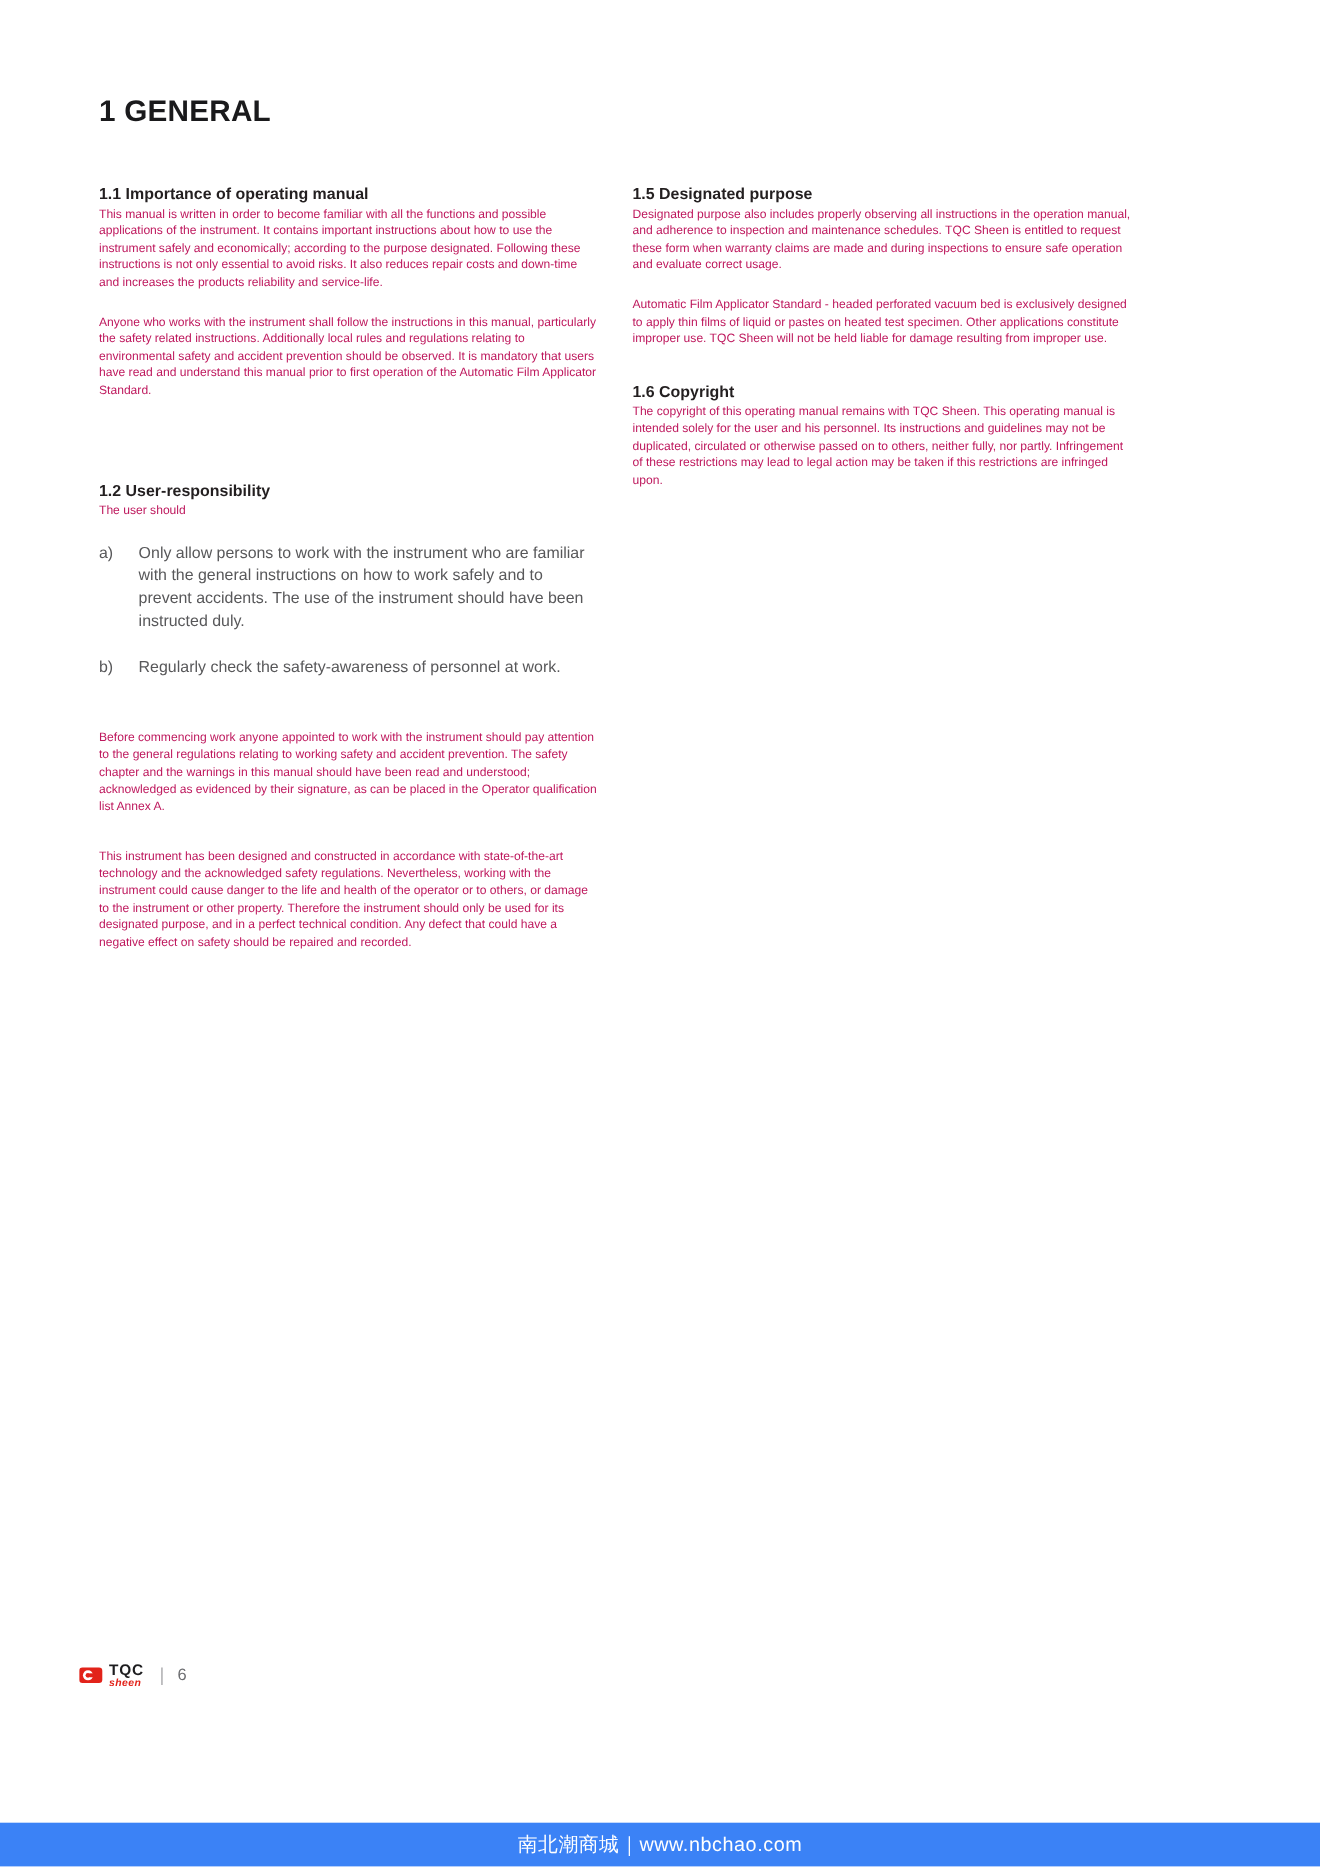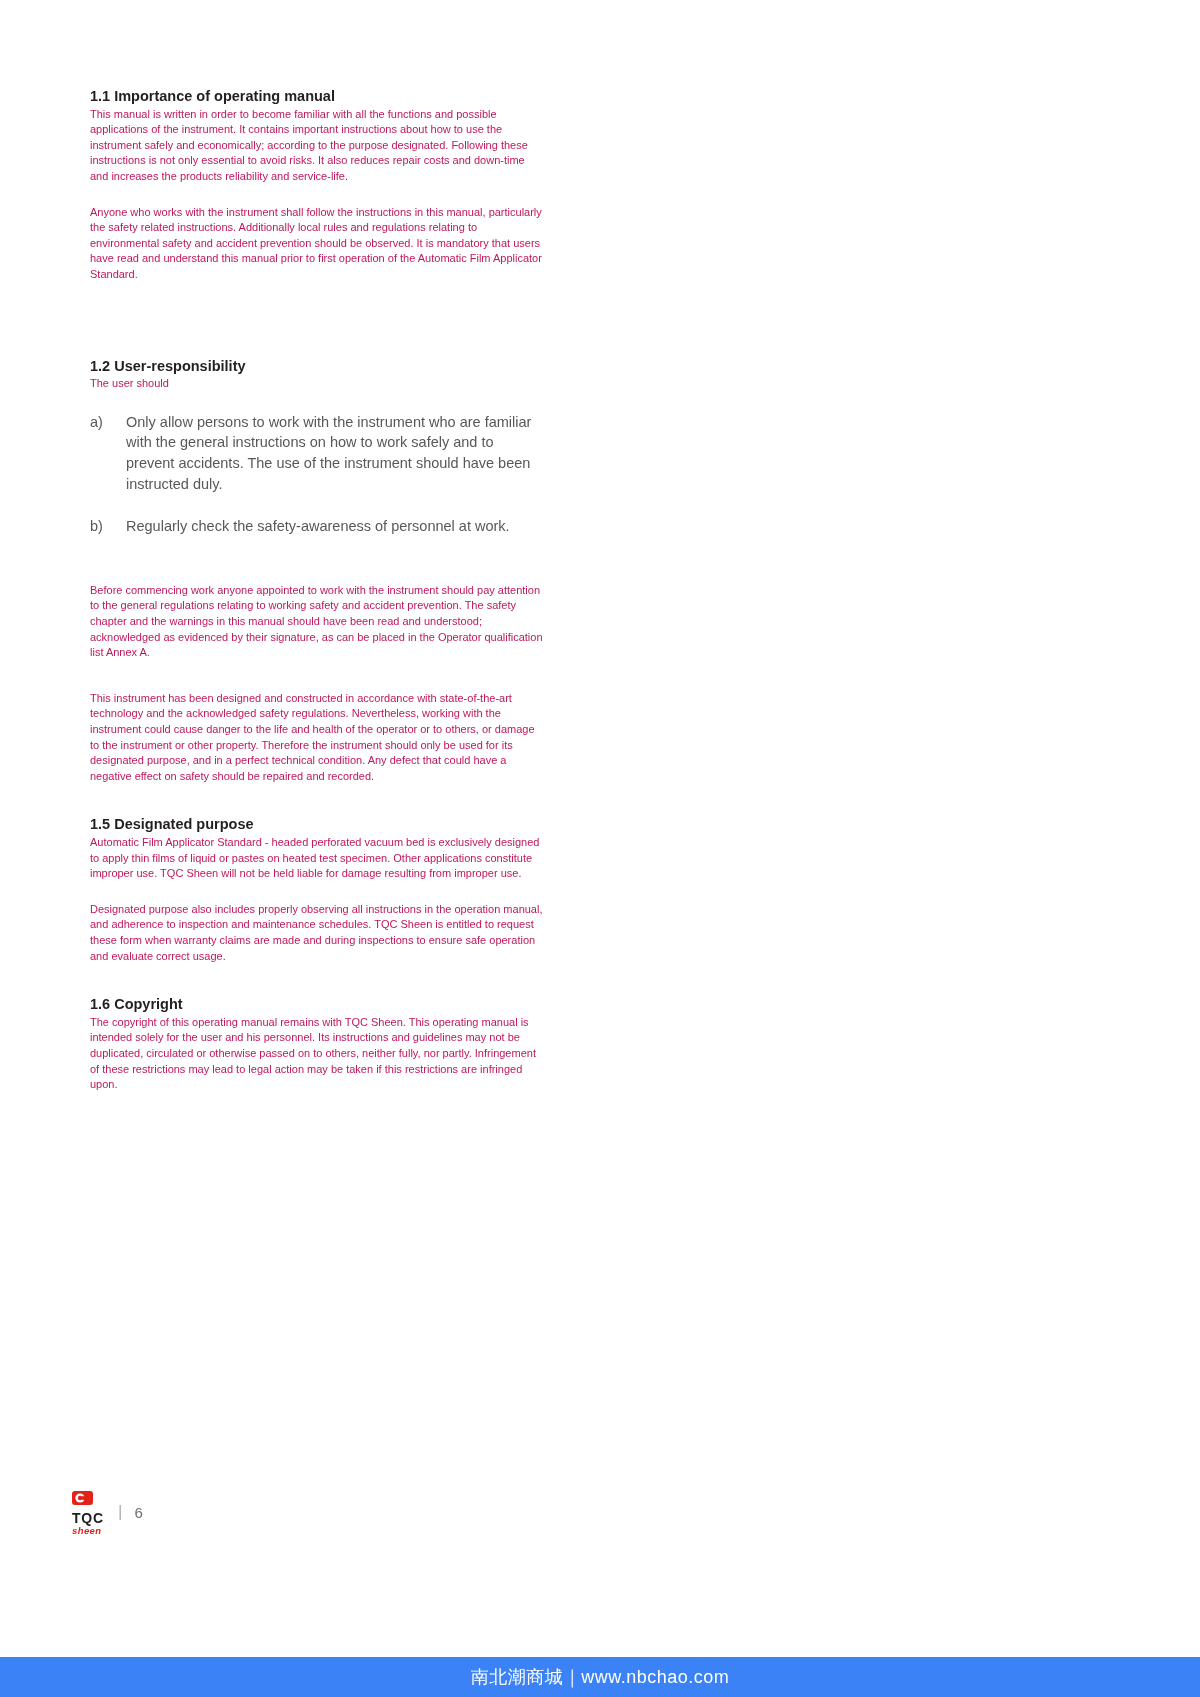--- a/index.html
+++ b/index.html
@@ -23,21 +23,20 @@
   .page-title {
     font-size: 27px;
     font-weight: 700;
     color: #1a1a1c;
     letter-spacing: 0.2px;
     margin-bottom: 50px;
   }
   .columns {
     display: flex;
     gap: 30px;
-    flex-direction: column;
   }
   .col { width: 455px; }
   .section { margin-top: 30px; }
   .section:first-child { margin-top: 0; }
   .section.gap-lg { margin-top: 46px; }
   .section.gap-xl { margin-top: 73px; }
   .section-heading {
     font-size: 14.5px;
     font-weight: 700;
     color: #231f20;
@@ -70,23 +69,22 @@
   }
   .page-footer {
     position: absolute;
     left: 72px;
     bottom: 162px;
     display: flex;
     align-items: center;
   }
   .logo {
     display: flex;
-    align-items: flex-start;
+    align-items: center;
     gap: 5px;
-    flex-direction: column;
   }
   .logo-icon {
     width: 22px;
     height: 16px;
     display: block;
   }
   .logo-text { line-height: 1; }
   .logo-text .tqc {
     display: block;
     font-size: 14px;
@@ -129,20 +127,21 @@
     font-size: 18px;
     letter-spacing: 0.5px;
   }
 </style>
 </head>
 <body>
 
 <div class="page">
   <div class="content">
 
+    <h1 class="page-title">1 GENERAL</h1>
 
     <div class="columns">
 
       <div class="col">
 
         <div class="section">
           <h2 class="section-heading">1.1 Importance of operating manual</h2>
           <p class="body-text">This manual is written in order to become familiar with all the functions and possible applications of the instrument. It contains important instructions about how to use the instrument safely and economically; according to the purpose designated. Following these instructions is not only essential to avoid risks. It also reduces repair costs and down-time and increases the products reliability and service-life.</p>
           <p class="body-text">Anyone who works with the instrument shall follow the instructions in this manual, particularly the safety related instructions. Additionally local rules and regulations relating to environmental safety and accident prevention should be observed. It is mandatory that users have read and understand this manual prior to first operation of the Automatic Film Applicator Standard.</p>
         </div>
@@ -169,22 +168,22 @@
         <div class="section">
           <p class="body-text">This instrument has been designed and constructed in accordance with state-of-the-art technology and the acknowledged safety regulations. Nevertheless, working with the instrument could cause danger to the life and health of the operator or to others, or damage to the instrument or other property. Therefore the instrument should only be used for its designated purpose, and in a perfect technical condition. Any defect that could have a negative effect on safety should be repaired and recorded.</p>
         </div>
 
       </div>
 
       <div class="col">
 
         <div class="section">
           <h2 class="section-heading">1.5 Designated purpose</h2>
+          <p class="body-text">Designated purpose also includes properly observing all instructions in the operation manual, and adherence to inspection and maintenance schedules. TQC Sheen is entitled to request these form when warranty claims are made and during inspections to ensure safe operation and evaluate correct usage.</p>
           <p class="body-text">Automatic Film Applicator Standard - headed perforated vacuum bed is exclusively designed to apply thin films of liquid or pastes on heated test specimen. Other applications constitute improper use. TQC Sheen will not be held liable for damage resulting from improper use.</p>
-          <p class="body-text">Designated purpose also includes properly observing all instructions in the operation manual, and adherence to inspection and maintenance schedules. TQC Sheen is entitled to request these form when warranty claims are made and during inspections to ensure safe operation and evaluate correct usage.</p>
         </div>
 
         <div class="section">
           <h2 class="section-heading">1.6 Copyright</h2>
           <p class="body-text">The copyright of this operating manual remains with TQC Sheen. This operating manual is intended solely for the user and his personnel. Its instructions and guidelines may not be duplicated, circulated or otherwise passed on to others, neither fully, nor partly. Infringement of these restrictions may lead to legal action may be taken if this restrictions are infringed upon.</p>
         </div>
 
       </div>
 
     </div>

